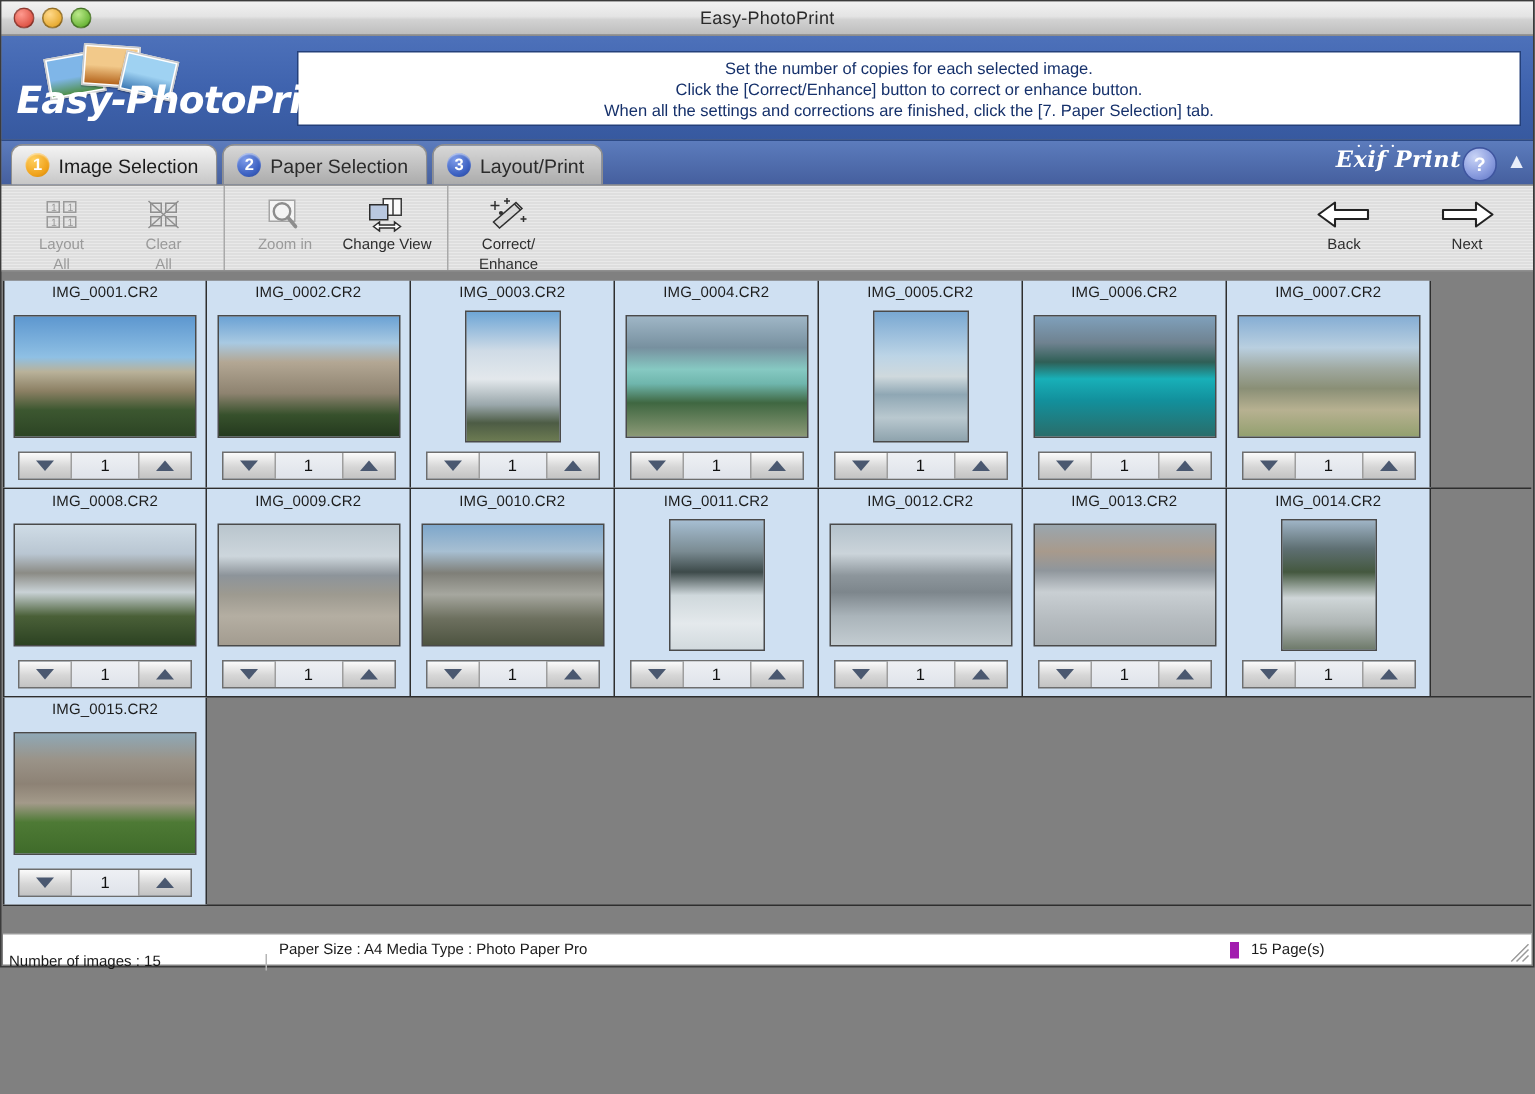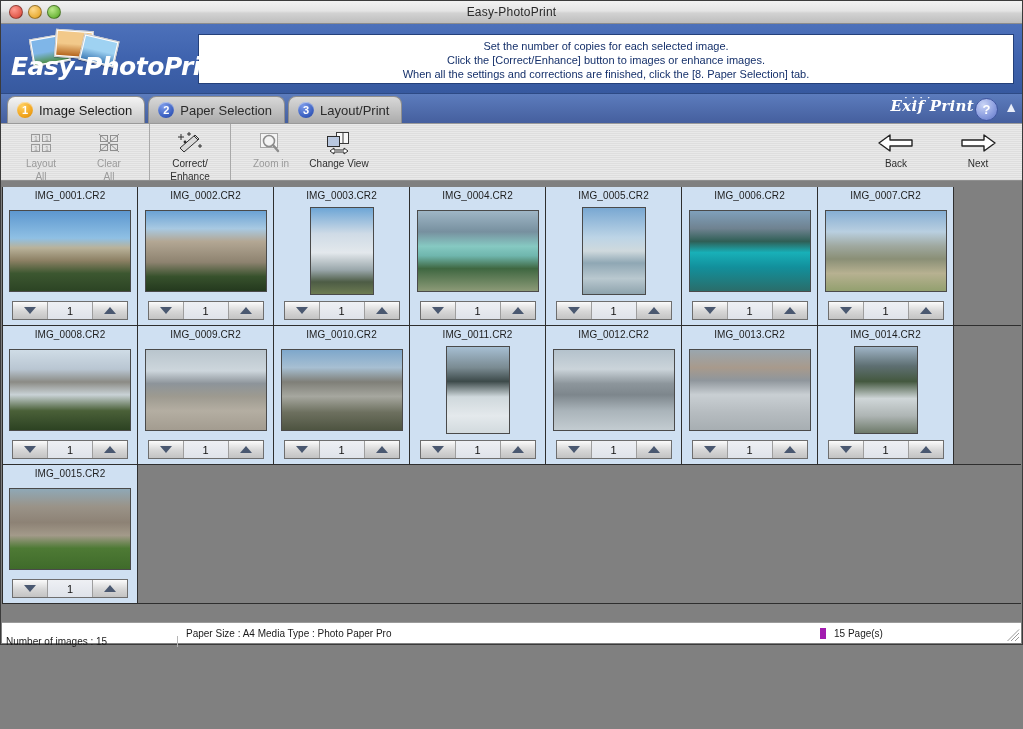--- a/index.html
+++ b/index.html
@@ -185,22 +185,22 @@
           <i style="background:linear-gradient(to bottom,#f2c98a 50%,#b5651d);"></i>
         </div>
         <div class="ph" style="left:50px;top:7px;width:32px;height:23px;transform:rotate(13deg);padding:1px;">
           <i style="background:linear-gradient(to bottom,#9fd2f2 50%,#3f7bb5);"></i>
         </div>
       </div>
       <div class="logo-text">Easy-PhotoPrint</div>
     </div>
     <div class="instr">
       <div>Set the number of copies for each selected image.</div>
-      <div>Click the [Correct/Enhance] button to images or enhance images.</div>
-      <div>When all the settings and corrections are finished, click the [8. Paper Selection] tab.</div>
+      <div>Click the [Correct/Enhance] button to correct or enhance button.</div>
+      <div>When all the settings and corrections are finished, click the [7. Paper Selection] tab.</div>
     </div>
   </div>
 
   <div class="tabstrip">
     <div class="tab">
       <span class="tabnum num-1">1</span>
       <span>Image Selection</span>
     </div>
     <div class="tab inactive">
       <span class="tabnum num-2">2</span>
@@ -252,59 +252,59 @@
               <path d="M3 2 L23 20 M23 2 L3 20"></path>
             </g>
           </svg>
         </div>
         <span>Clear</span>
         <span>All</span>
       </div>
     </div>
 
     <div class="tgroup">
+      <div class="tbtn disabled">
+        <div class="ticon">
+          <svg width="26" height="24" viewBox="0 0 26 24">
+            <rect x="2.5" y="2.5" width="17" height="14" fill="#f4f4f4" stroke="#a5a5a5"></rect>
+            <circle cx="11" cy="10" r="5.5" fill="none" stroke="#8d8d8d" stroke-width="1.6"></circle>
+            <path d="M15 14 L20 20" stroke="#8d8d8d" stroke-width="2.4" stroke-linecap="round"></path>
+          </svg>
+        </div>
+        <span>Zoom in</span>
+      </div>
+      <div class="tbtn">
+        <div class="ticon">
+          <svg width="30" height="24" viewBox="0 0 30 24">
+            <rect x="12.5" y="1.5" width="12" height="11" fill="#fafafa" stroke="#3a3a3a"></rect>
+            <line x1="19" y1="1.5" x2="19" y2="12.5" stroke="#3a3a3a"></line>
+            <rect x="3.5" y="5.5" width="12" height="10" fill="#b9c8e0" stroke="#2d2d2d"></rect>
+            <path d="M6 20 L10 17 L10 19 L20 19 L20 17 L24 20 L20 23 L20 21 L10 21 L10 23 Z" fill="#fff" stroke="#2d2d2d" stroke-width="1"></path>
+          </svg>
+        </div>
+        <span>Change View</span>
+      </div>
+    </div>
+
+    <div class="tgroup">
       <div class="tbtn">
         <div class="ticon">
           <svg width="30" height="24" viewBox="0 0 30 24">
             <path d="M20 4 L24 8 L9 21 L5 17 Z" fill="#d9d9d9" stroke="#2f2f2f"></path>
             <path d="M19 5 L23 9" stroke="#2f2f2f"></path>
             <g stroke="#2f2f2f" stroke-width="1">
               <path d="M6 3 L6 9 M3 6 L9 6"></path>
               <path d="M14 1 L14 5 M12 3 L16 3"></path>
               <path d="M25 13 L25 17 M23 15 L27 15"></path>
             </g>
             <circle cx="10" cy="11" r="1.4" fill="#2f2f2f"></circle>
           </svg>
         </div>
         <span>Correct/</span>
         <span>Enhance</span>
-      </div>
-    </div>
-
-    <div class="tgroup">
-      <div class="tbtn disabled">
-        <div class="ticon">
-          <svg width="26" height="24" viewBox="0 0 26 24">
-            <rect x="2.5" y="2.5" width="17" height="14" fill="#f4f4f4" stroke="#a5a5a5"></rect>
-            <circle cx="11" cy="10" r="5.5" fill="none" stroke="#8d8d8d" stroke-width="1.6"></circle>
-            <path d="M15 14 L20 20" stroke="#8d8d8d" stroke-width="2.4" stroke-linecap="round"></path>
-          </svg>
-        </div>
-        <span>Zoom in</span>
-      </div>
-      <div class="tbtn">
-        <div class="ticon">
-          <svg width="30" height="24" viewBox="0 0 30 24">
-            <rect x="12.5" y="1.5" width="12" height="11" fill="#fafafa" stroke="#3a3a3a"></rect>
-            <line x1="19" y1="1.5" x2="19" y2="12.5" stroke="#3a3a3a"></line>
-            <rect x="3.5" y="5.5" width="12" height="10" fill="#b9c8e0" stroke="#2d2d2d"></rect>
-            <path d="M6 20 L10 17 L10 19 L20 19 L20 17 L24 20 L20 23 L20 21 L10 21 L10 23 Z" fill="#fff" stroke="#2d2d2d" stroke-width="1"></path>
-          </svg>
-        </div>
-        <span>Change View</span>
       </div>
     </div>
 
     <div class="spacer"></div>
 
     <div class="navgroup">
       <div class="tbtn">
         <div class="ticon">
           <svg width="40" height="22" viewBox="0 0 40 22">
             <path d="M14 3 L14 8 L36 8 L36 14 L14 14 L14 19 L3 11 Z" fill="#ffffff" stroke="#222" stroke-width="1.4" stroke-linejoin="round"></path>

